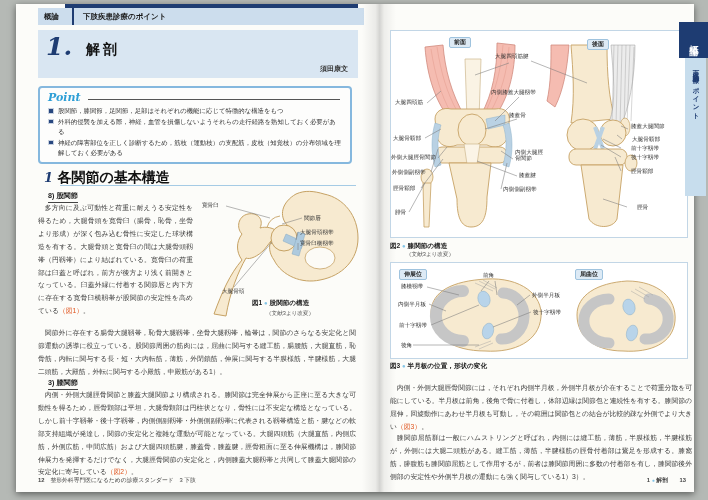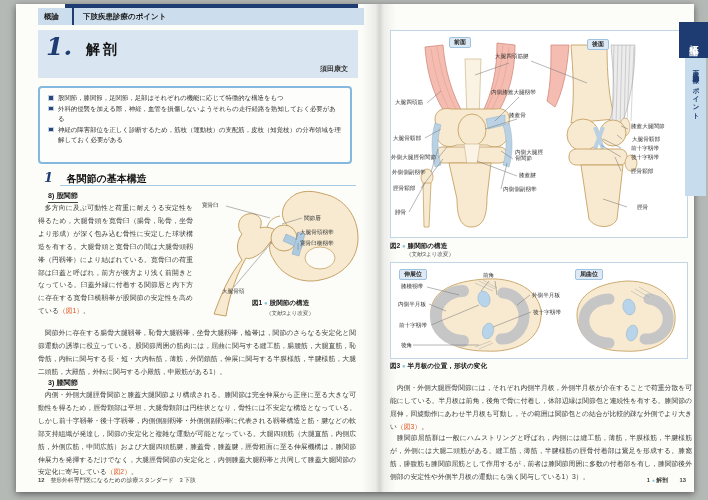--- a/index.html
+++ b/index.html
@@ -23,21 +23,21 @@
   
   .point-box{border:2px solid #85b8de;border-radius:4px;background:#fdfdfc;padding:3px 8px 4px 8px;box-sizing:border-box;}
   .point-head{display:flex;align-items:center;}
   .point-label{font-family:"DejaVu Serif",serif;font-style:italic;font-weight:bold;font-size:11px;color:#2e9fd6;}
   .point-rule{flex:1;border-top:1px solid #555;margin:4px 2px 0 7px;}
   .point-list{list-style:none;margin:2px 0 0 0;padding:0;}
   .point-list li{position:relative;padding-left:10px;font-size:6.4px;line-height:1.55;color:#333;margin-bottom:1px;}
   .pt-marker{position:absolute;left:0;top:2px;width:5.5px;height:5.5px;background:#27477f;box-shadow:inset 0 0 0 1px rgba(255,255,255,.75), inset 0 0 0 2px #27477f;}
   
   .sec-num{font-family:"DejaVu Serif",serif;font-style:italic;font-weight:bold;font-size:13px;color:#1e3c72;}
-  .sec-title{font-size:10px;font-weight:bold;color:#111;margin-left:9px;}
+  .sec-title{font-size:14px;font-weight:bold;color:#111;}
   .sec-rule{position:absolute;left:22px;height:1px;background:#a5cbe5;}
   .subhead{font-size:7.2px;font-weight:bold;color:#222;border-bottom:1px solid #444;display:inline-block;padding-bottom:1px;}
   
   .para{font-size:6.8px;line-height:1.9;color:#3b3b3b;text-align:justify;text-indent:1em;margin:0;}
   .figref{color:#e0541e;}
   
   .figbox{background:#fff;border:1px solid #c2d6e6;box-sizing:border-box;}
   .viewtag{position:absolute;border:1px solid #9fc3de;background:#ddeaf5;color:#222;font-size:6px;font-weight:bold;padding:1px 4px;border-radius:2px;line-height:1.2;}
   .flabel{position:absolute;font-size:5.6px;color:#333;white-space:nowrap;line-height:1.15;}
   .flabel.wrap{white-space:normal;}
@@ -70,20 +70,24 @@
         <span class="hdr-title">下肢疾患診療のポイント</span>
       </div>
 
       <div class="abs chapter" style="left:22px;top:26px;width:320px;height:48px;">
         <span class="chapter-num">1.</span>
         <span class="chapter-title">解剖</span>
         <div class="chapter-author">須田康文</div>
       </div>
 
       <div class="abs point-box" style="left:22px;top:82px;width:314px;height:78px;">
+        <div class="point-head">
+          <span class="point-label">Point</span>
+          <span class="point-rule"></span>
+        </div>
         <ul class="point-list">
           <li><span class="pt-marker"></span><span>股関節，膝関節，足関節，足部はそれぞれの機能に応じて特徴的な構造をもつ</span></li>
           <li><span class="pt-marker"></span><span>外科的侵襲を加える際，神経，血管を損傷しないようそれらの走行経路を熟知しておく必要がある</span></li>
           <li><span class="pt-marker"></span><span>神経の障害部位を正しく診断するため，筋枝（運動枝）の支配筋，皮枝（知覚枝）の分布領域を理解しておく必要がある</span></li>
         </ul>
       </div>
 
       <div class="abs" style="left:28px;top:164px;width:314px;height:18px;">
         <span class="sec-num">1</span>
         <span class="sec-title">各関節の基本構造</span>

